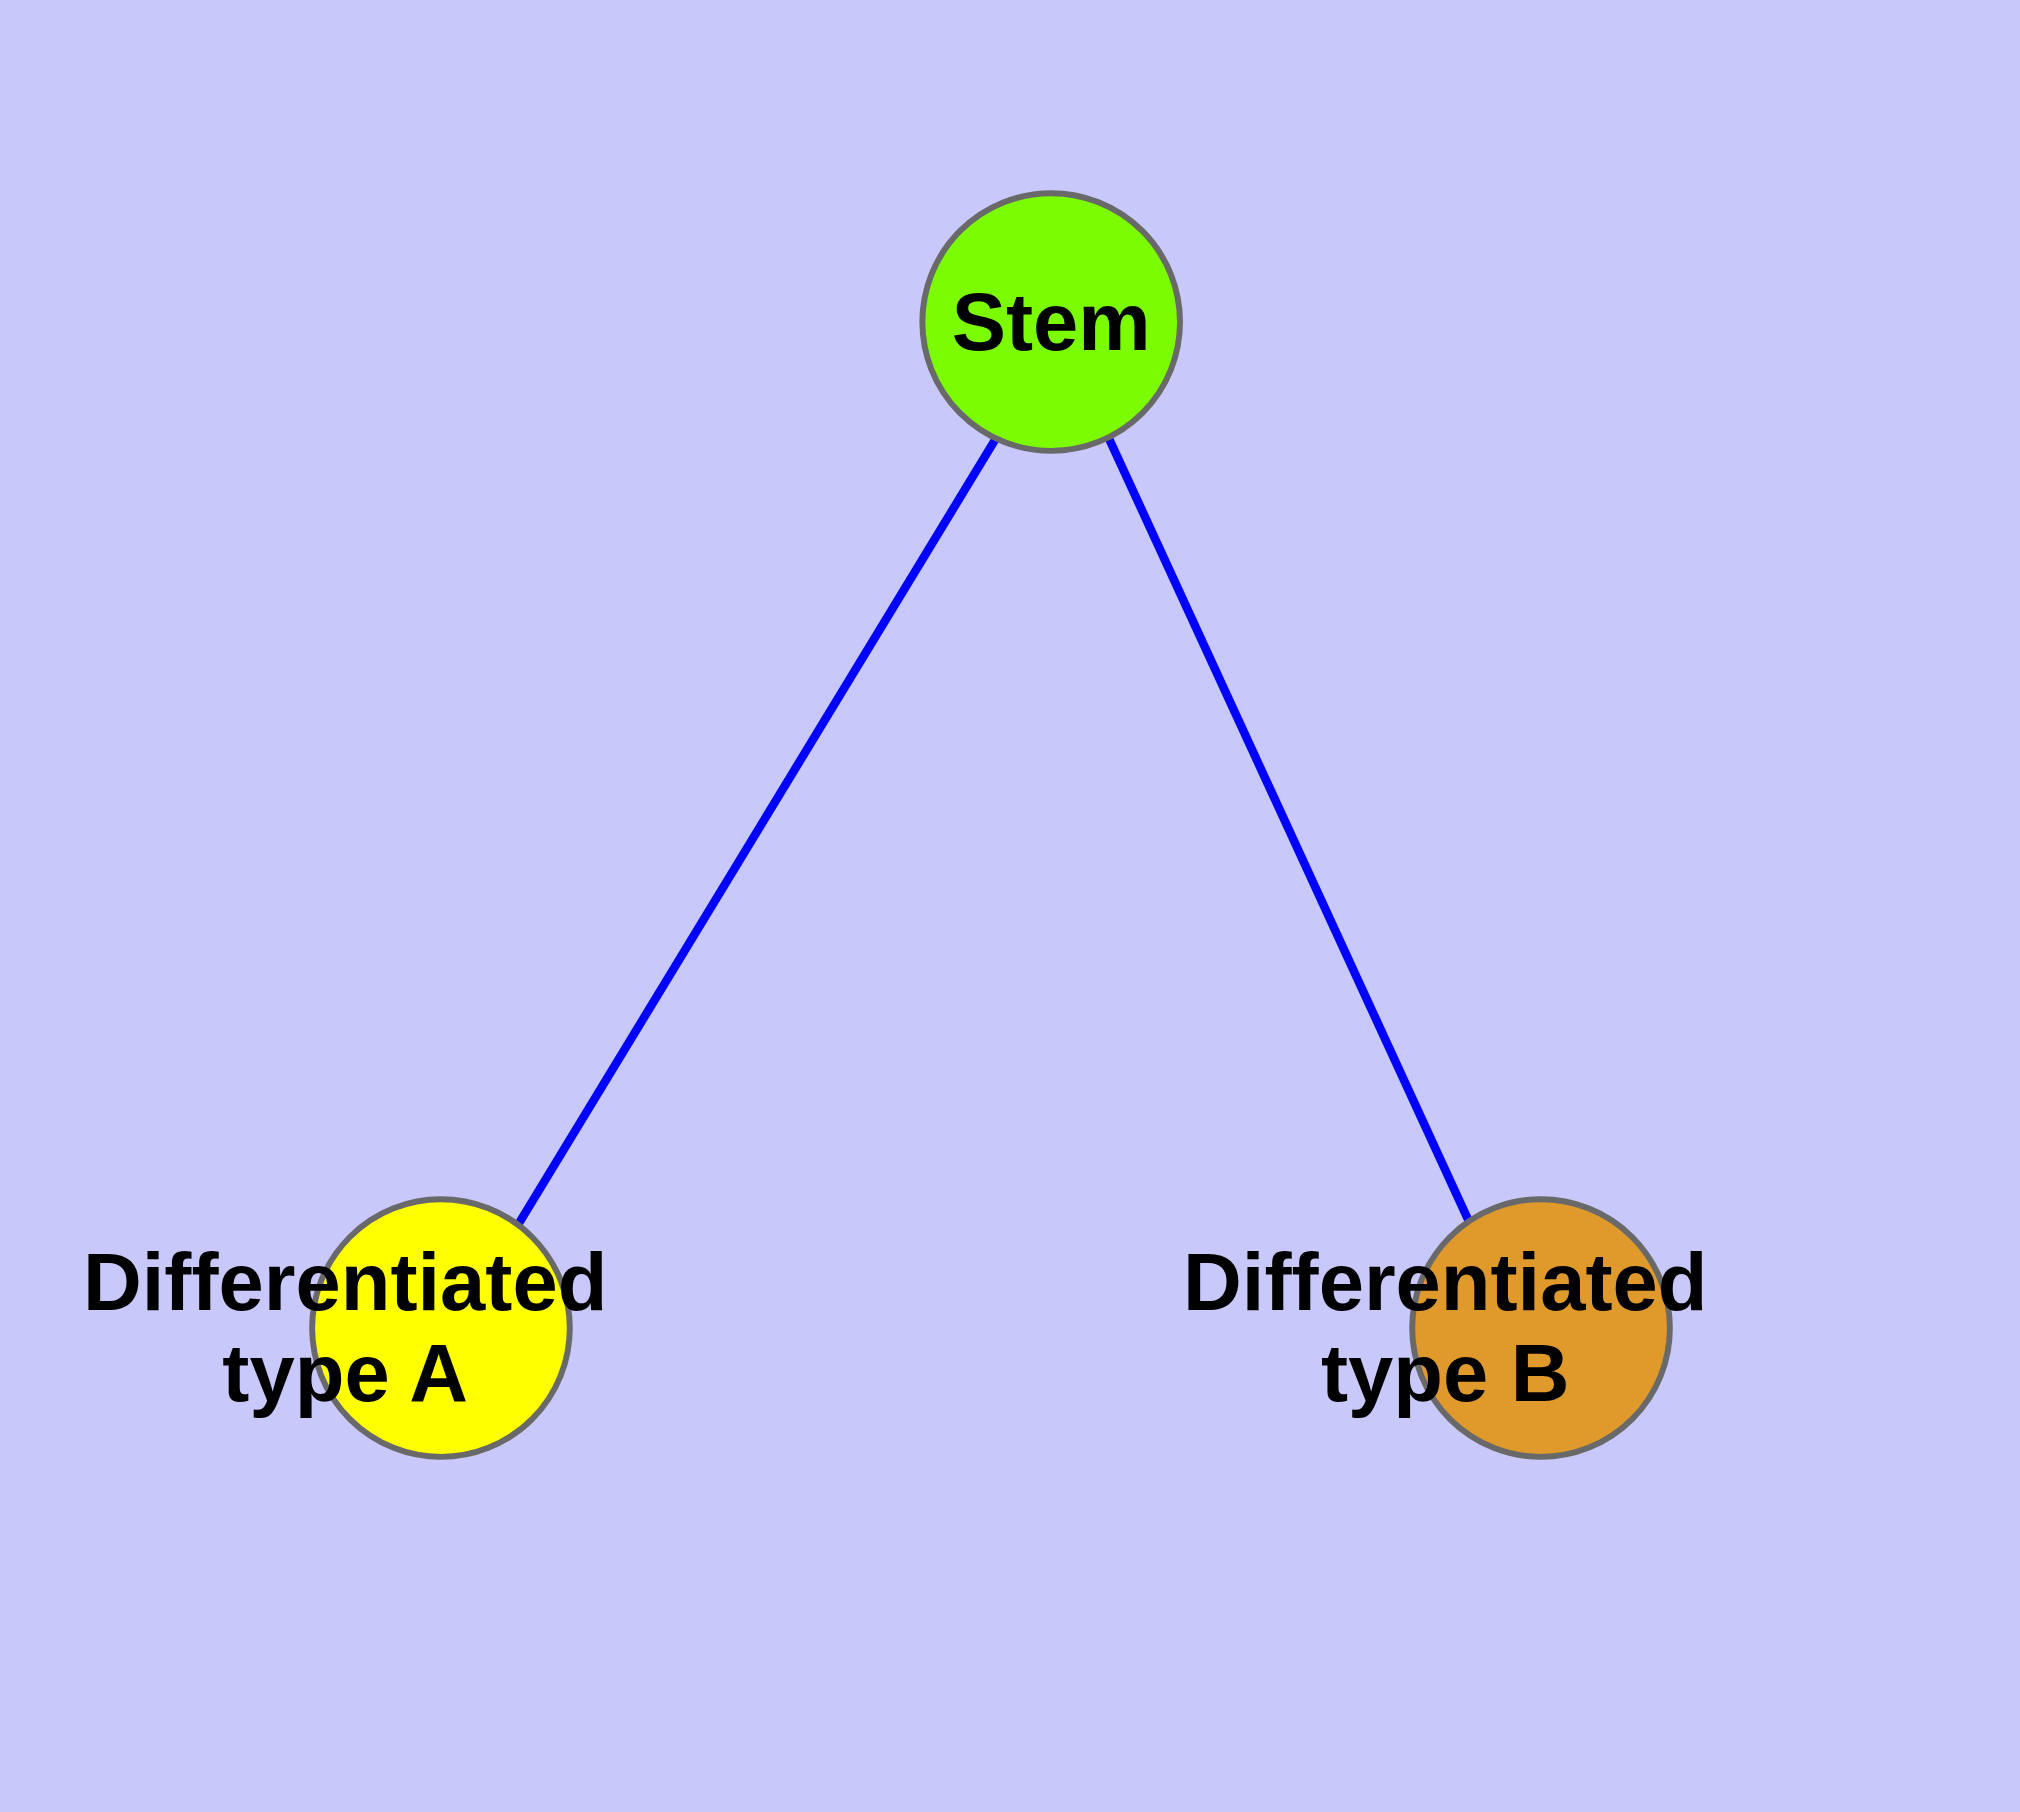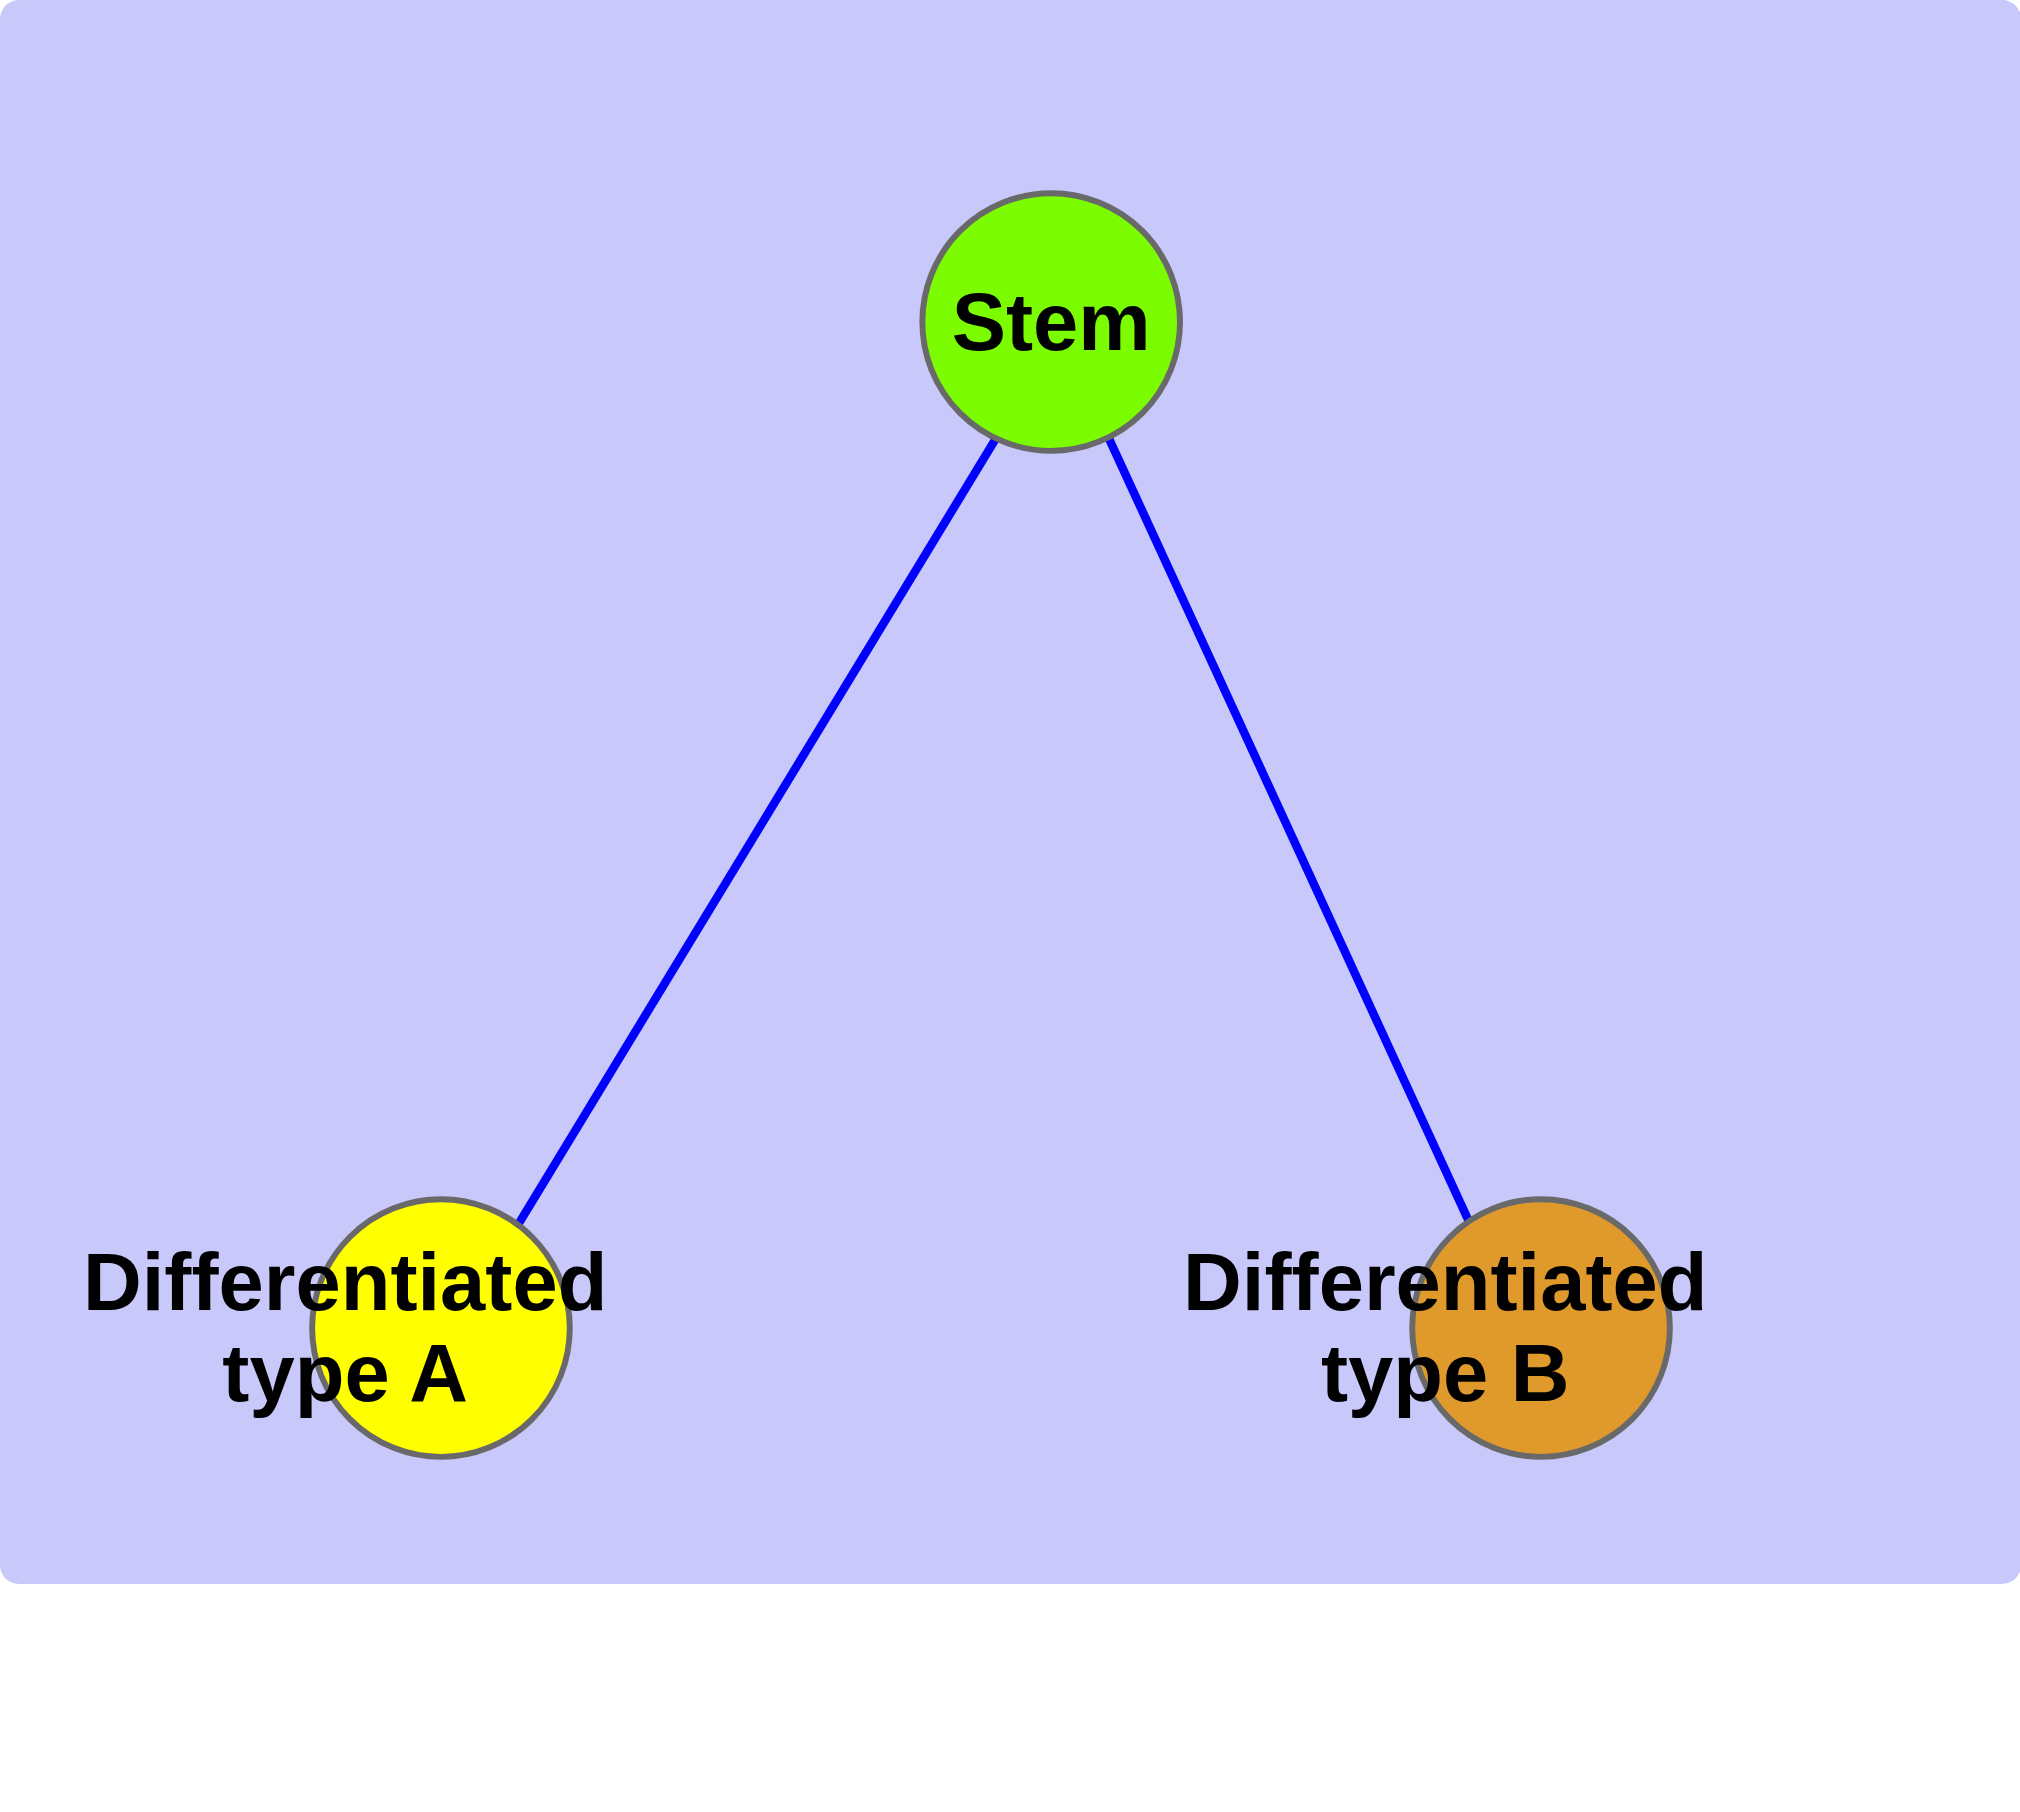--- a/index.html
+++ b/index.html
@@ -32,21 +32,21 @@
   .node-label {
     font-family: "Liberation Sans", sans-serif;
     font-weight: bold;
     fill: #000000;
     paint-order: normal;
   }
 </style>
 </head>
 <body>
 
-<div id="canvas" style="width: 2021px; height: 1584px; border-radius: 19px;">
+<div id="canvas" style="width: 2021px; height: 1812px;">
 
   <div id="graph-bg" style="background: rgb(200, 200, 250);"></div>
 
   <svg class="graph-svg" viewBox="0 0 2384 2138">
 
     <g id="edges-layer">
         <line x1="1175" y1="517" x2="608" y2="1450" stroke="#0000ff" stroke-width="10" stroke-linecap="butt"></line>
         <line x1="1308" y1="517" x2="1737" y2="1450" stroke="#0000ff" stroke-width="10" stroke-linecap="butt"></line>
       </g>
 

